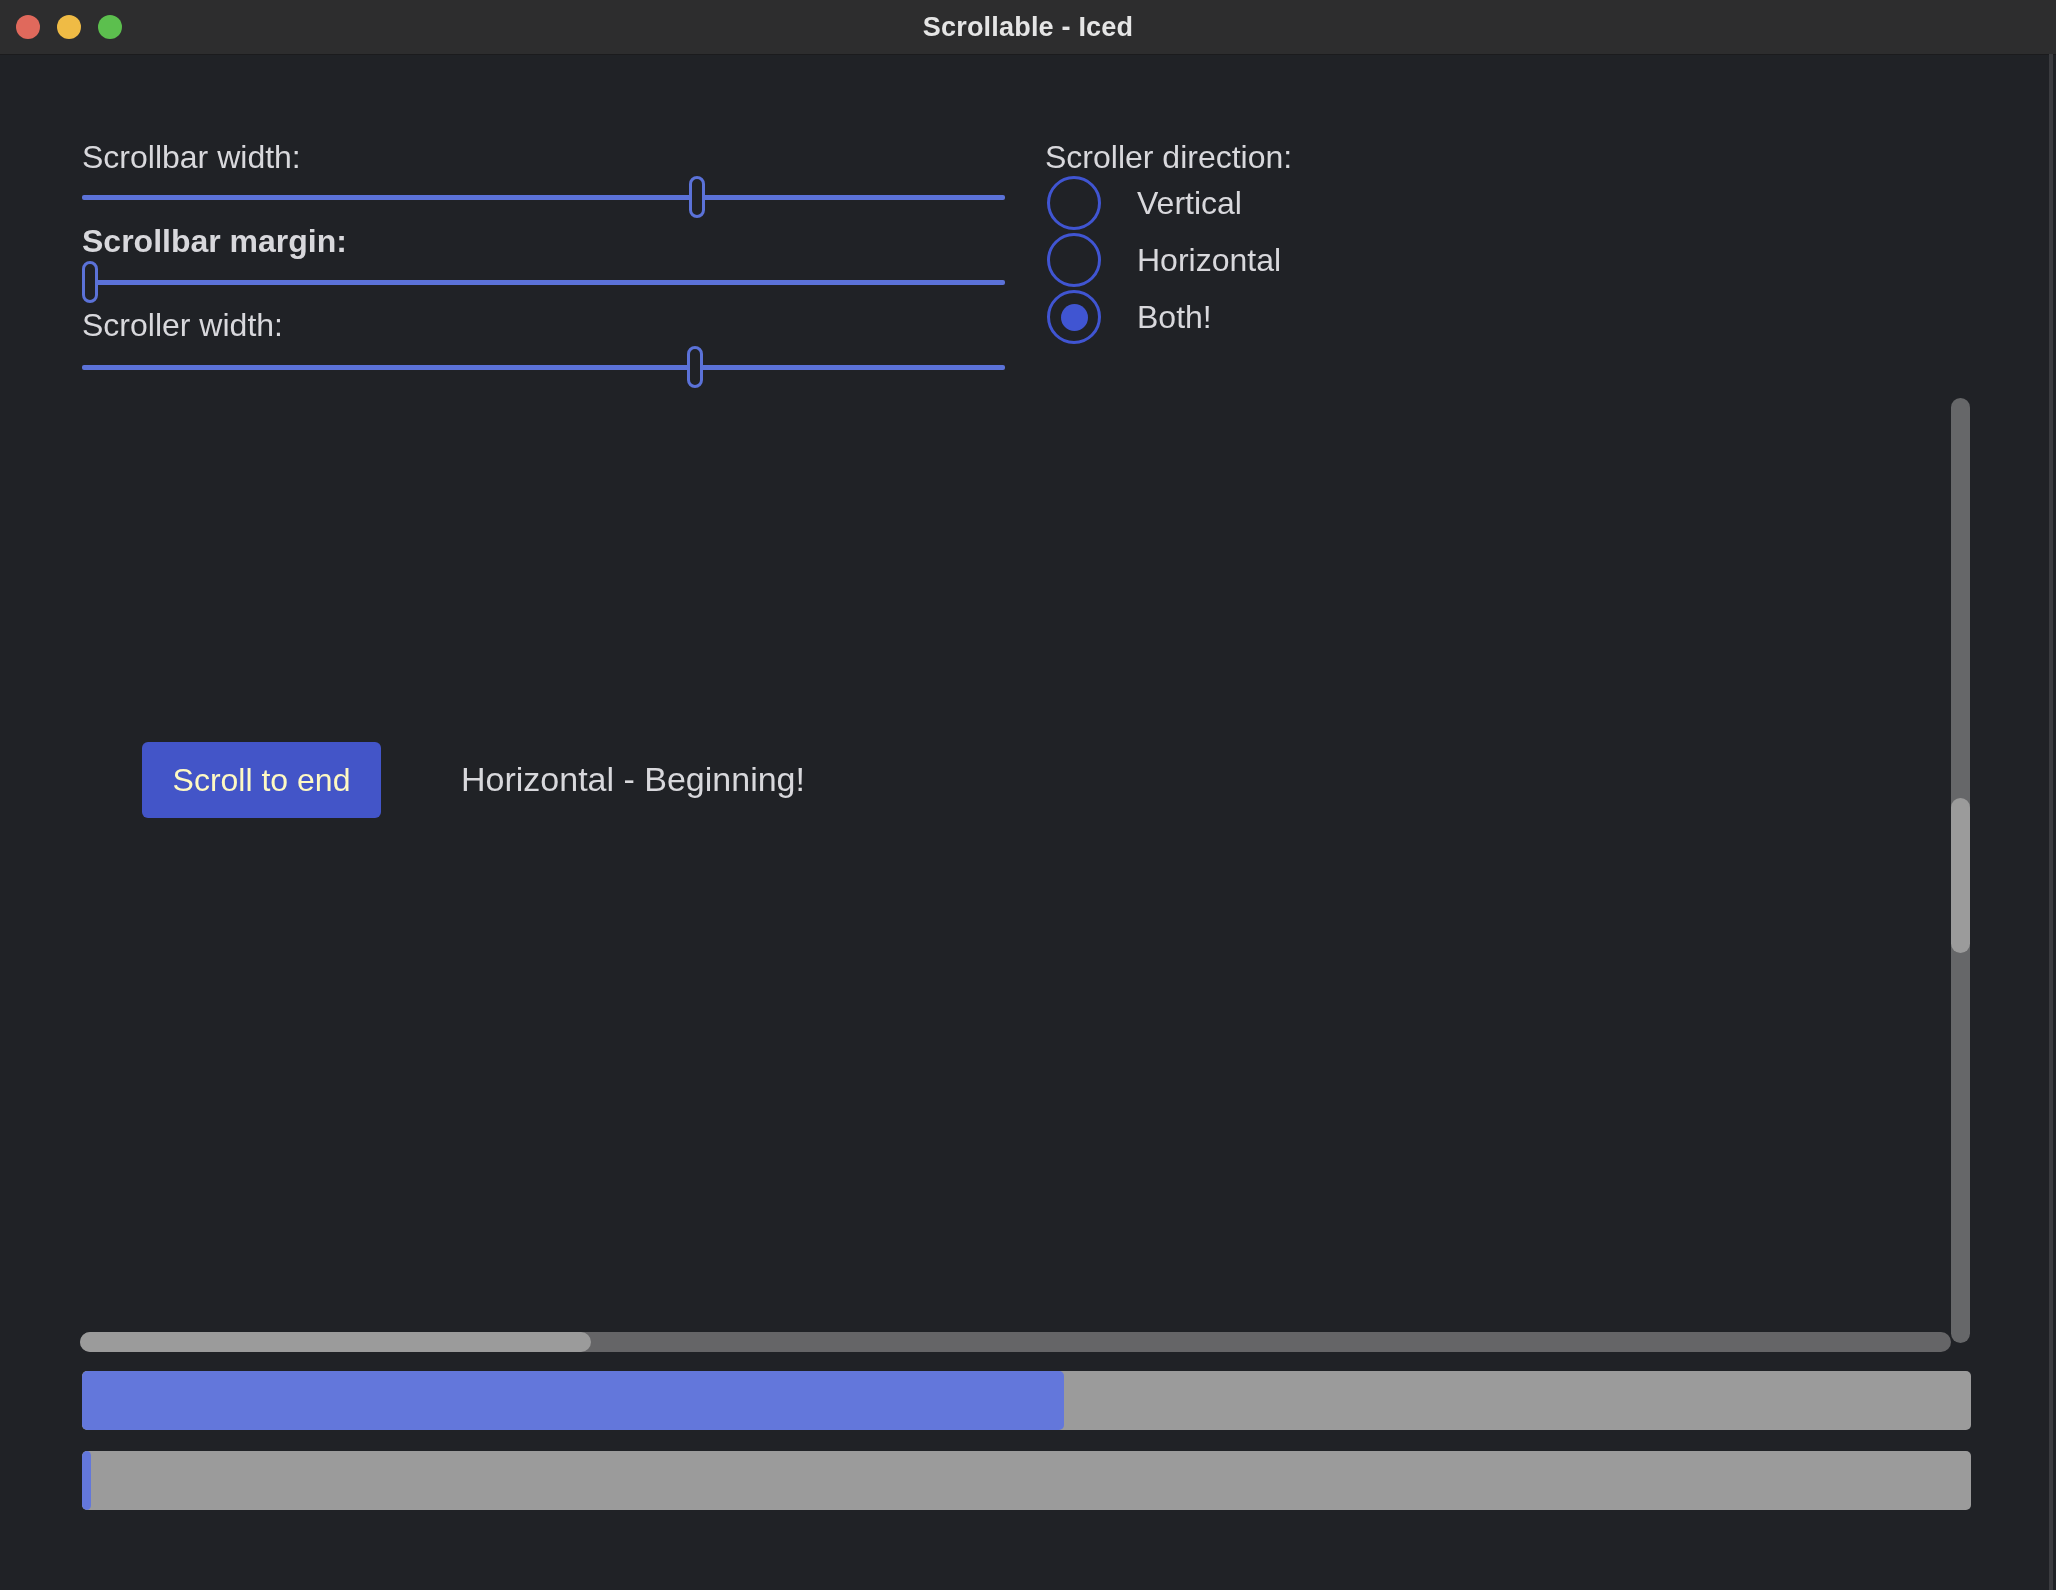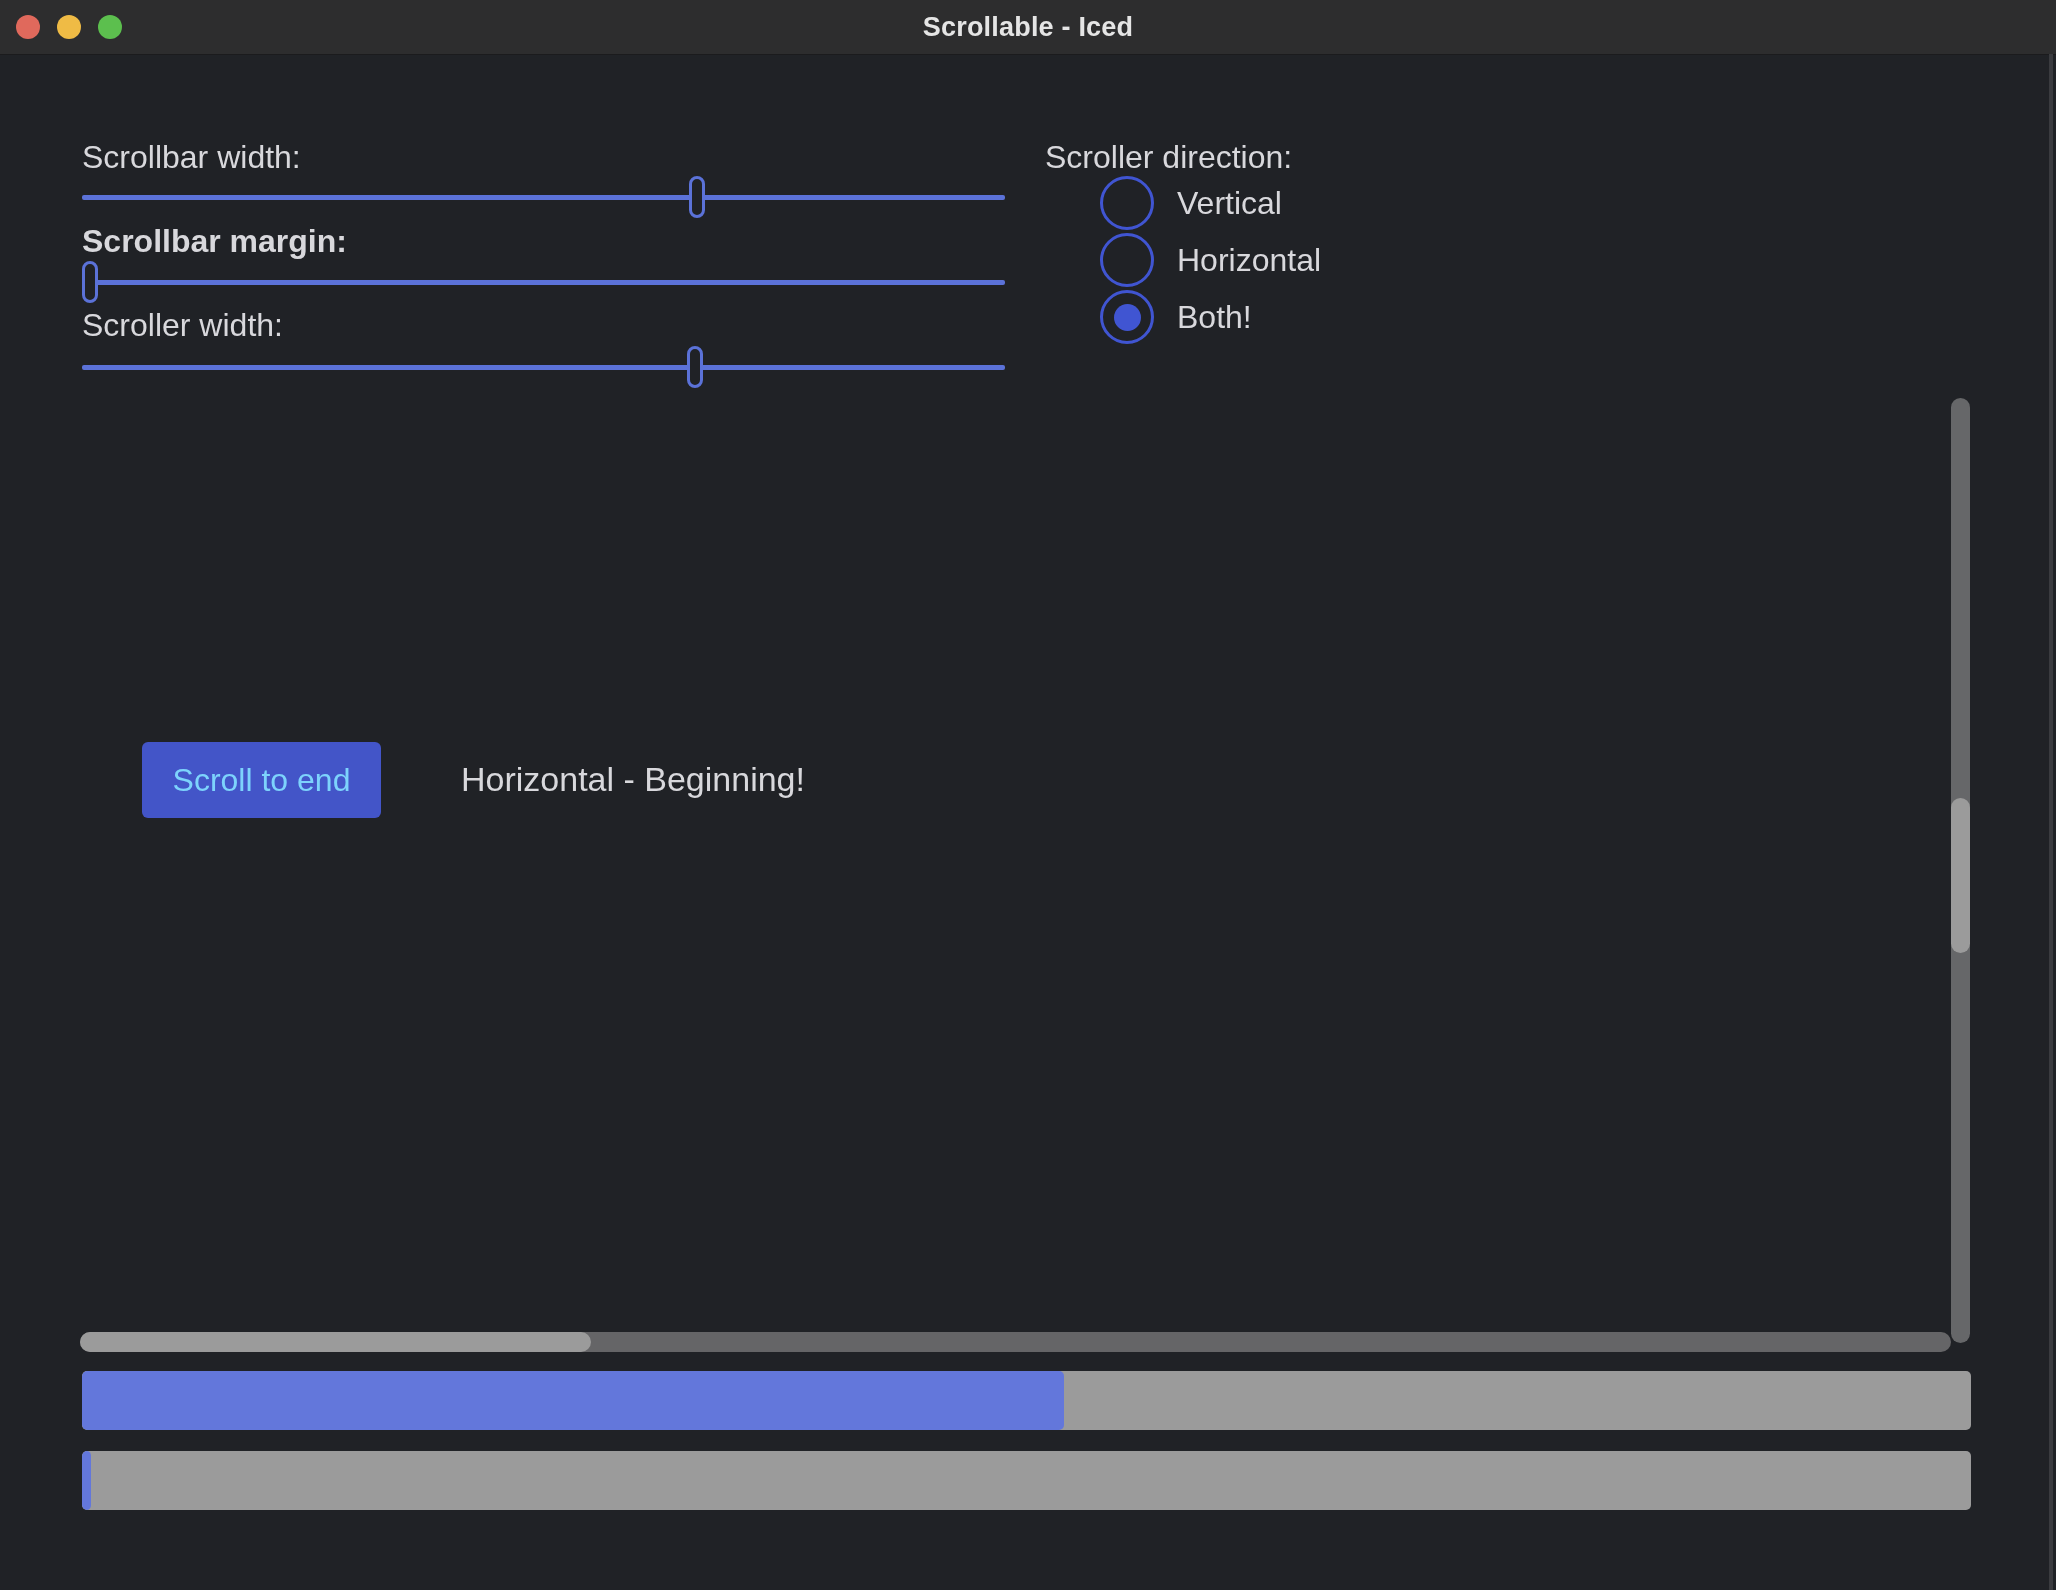--- a/index.html
+++ b/index.html
@@ -27,35 +27,35 @@
   
   .slider{position:absolute;left:82px;width:923px;height:42px;}
   .slider .rail{position:absolute;left:0;right:0;top:18.5px;height:5px;background:#5b72d8;border-radius:2px;}
   .slider .handle{
     position:absolute;top:0;width:16px;height:42px;
     left:calc((100% - 16px)/100*var(--pct));
     background:#202226;border:3px solid #5b72d8;border-radius:10px;
     box-sizing:border-box;
   }
   
-  .radio-row{position:absolute;left:1100px;height:56px;display:flex;align-items:center;gap:23px;}
+  .radio-row{position:absolute;left:1047px;height:56px;display:flex;align-items:center;gap:36px;}
   .radio-circle{
     width:54px;height:54px;border-radius:50%;
     border:3px solid #4055d2;box-sizing:border-box;
     display:flex;align-items:center;justify-content:center;
     flex:0 0 auto;
   }
   .radio-dot{width:27px;height:27px;border-radius:50%;background:#4055d2;display:none;}
   .radio-row.selected .radio-dot{display:block;}
   .radio-label{font-size:32px;color:#d8d8dc;white-space:nowrap;}
   
   .btn{
     position:absolute;left:142px;top:742px;width:239px;height:76px;
     background:#4355c8;border:none;border-radius:6px;
-    color:#7dd3fc;font-size:32px;font-family:inherit;
+    color:#fef9c3;font-size:32px;font-family:inherit;
     display:flex;align-items:center;justify-content:center;
     cursor:pointer;
   }
   .status{position:absolute;left:461px;top:760px;font-size:34px;color:#d8d8dc;white-space:nowrap;}
   
   .vscroll-track{
     position:absolute;left:1951px;top:398px;width:19px;height:945px;
     background:#666769;border-radius:10px;
   }
   .vscroll-thumb{

